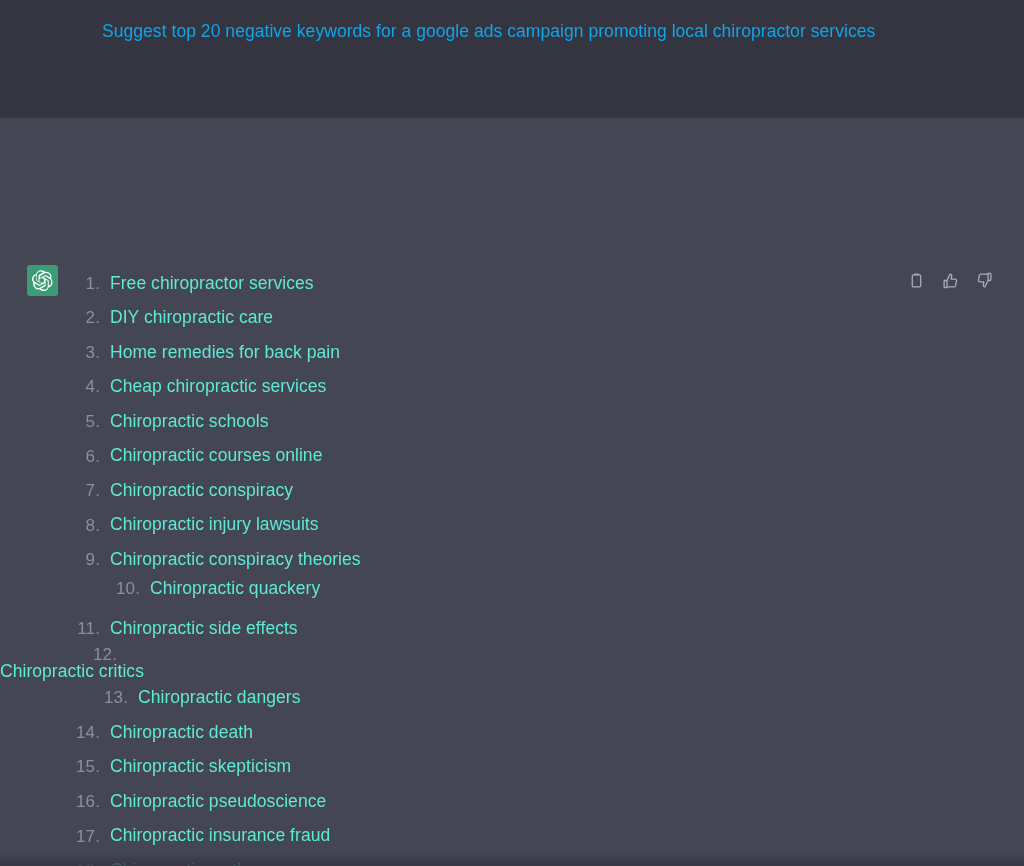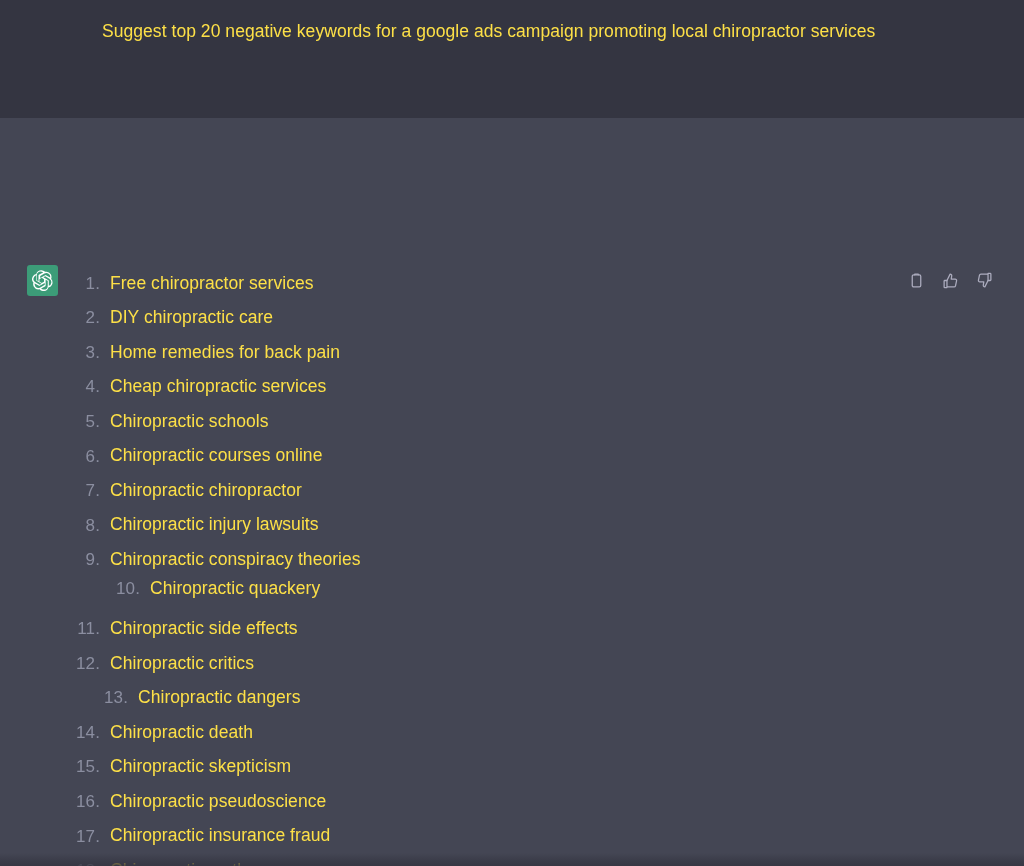--- a/index.html
+++ b/index.html
@@ -25,21 +25,21 @@
     height: 118px;
     position: relative;
     overflow: hidden;
   }
 
   .user-text {
     position: absolute;
     left: 102px;
     top: 17px;
     width: 800px;
-    color: #fde047;
+    color: #0ea5e9;
     font-size: 17.5px;
     line-height: 29px;
     letter-spacing: 0.05px;
     white-space: pre-wrap;
   }
 
   
   .assistant-block {
     background: #444654;
     width: 1024px;
@@ -82,21 +82,21 @@
     width: 110px;
     text-align: right;
     padding-right: 10px;
     color: #8b8ea0;
     font-size: 17px;
     line-height: 1;
     letter-spacing: 0.1px;
   }
 
   .li-text {
-    color: #fde047;
+    color: #5eead4;
     font-size: 17.5px;
     line-height: 1;
     letter-spacing: 0.05px;
     white-space: nowrap;
   }
 
   
   .actions {
     position: absolute;
     top: 151px;
@@ -167,39 +167,39 @@
       <div class="list-item" style="top: 286.2px;">
         <span class="li-num">5.</span>
         <span class="li-text">Chiropractic schools</span>
       </div>
       <div class="list-item" style="top: 320.75px;">
         <span class="li-num">6.</span>
         <span class="li-text">Chiropractic courses online</span>
       </div>
       <div class="list-item" style="top: 355.3px;">
         <span class="li-num">7.</span>
-        <span class="li-text">Chiropractic chiropractor</span>
+        <span class="li-text">Chiropractic conspiracy</span>
       </div>
       <div class="list-item" style="top: 389.85px;">
         <span class="li-num">8.</span>
         <span class="li-text">Chiropractic injury lawsuits</span>
       </div>
       <div class="list-item" style="top: 424.4px;">
         <span class="li-num">9.</span>
         <span class="li-text">Chiropractic conspiracy theories</span>
       </div>
       <div class="list-item" style="top: 453px; padding-left: 40px;">
         <span class="li-num">10.</span>
         <span class="li-text">Chiropractic quackery</span>
       </div>
       <div class="list-item" style="top: 493.5px; justify-content: space-between;">
         <span class="li-num">11.</span>
         <span class="li-text">Chiropractic side effects</span>
       </div>
-      <div class="list-item" style="top: 528.05px;">
+      <div class="list-item" style="top: 528.05px; flex-direction: column;">
         <span class="li-num">12.</span>
         <span class="li-text">Chiropractic critics</span>
       </div>
       <div class="list-item" style="top: 562.6px; padding-left: 28px;">
         <span class="li-num">13.</span>
         <span class="li-text">Chiropractic dangers</span>
       </div>
       <div class="list-item" style="top: 597.15px;">
         <span class="li-num">14.</span>
         <span class="li-text">Chiropractic death</span>

